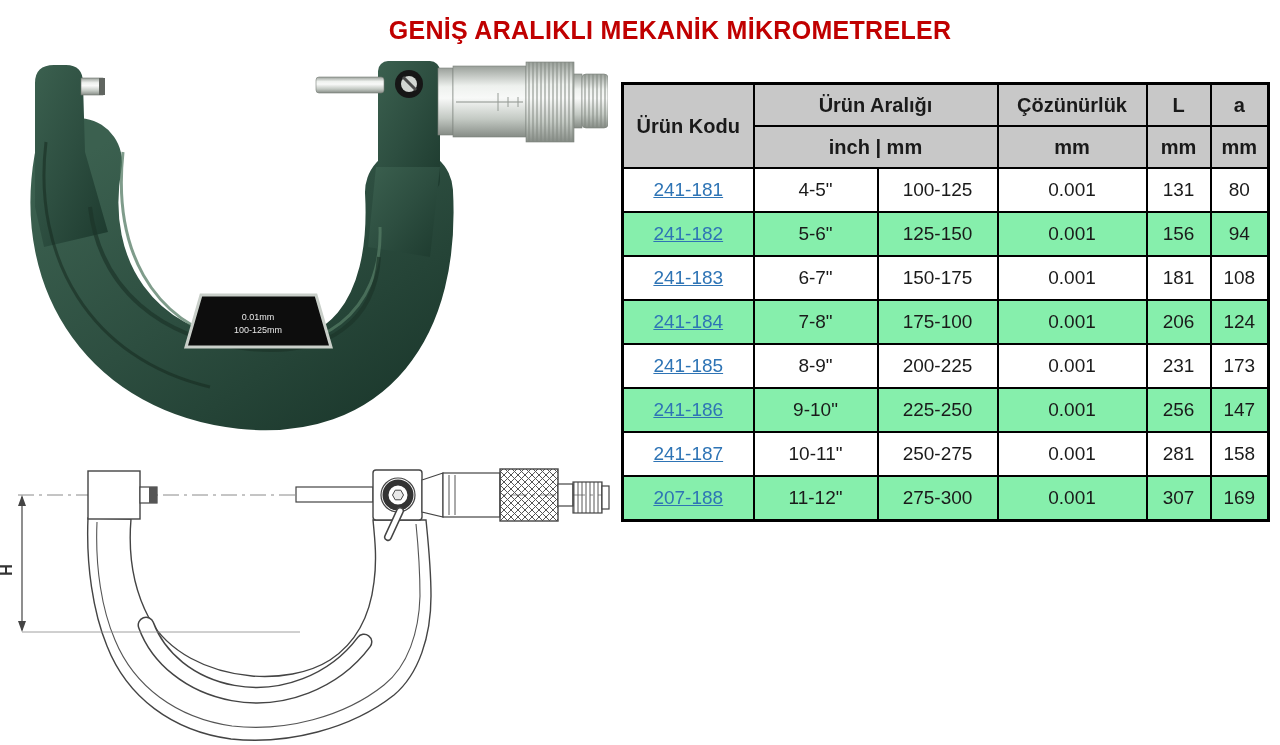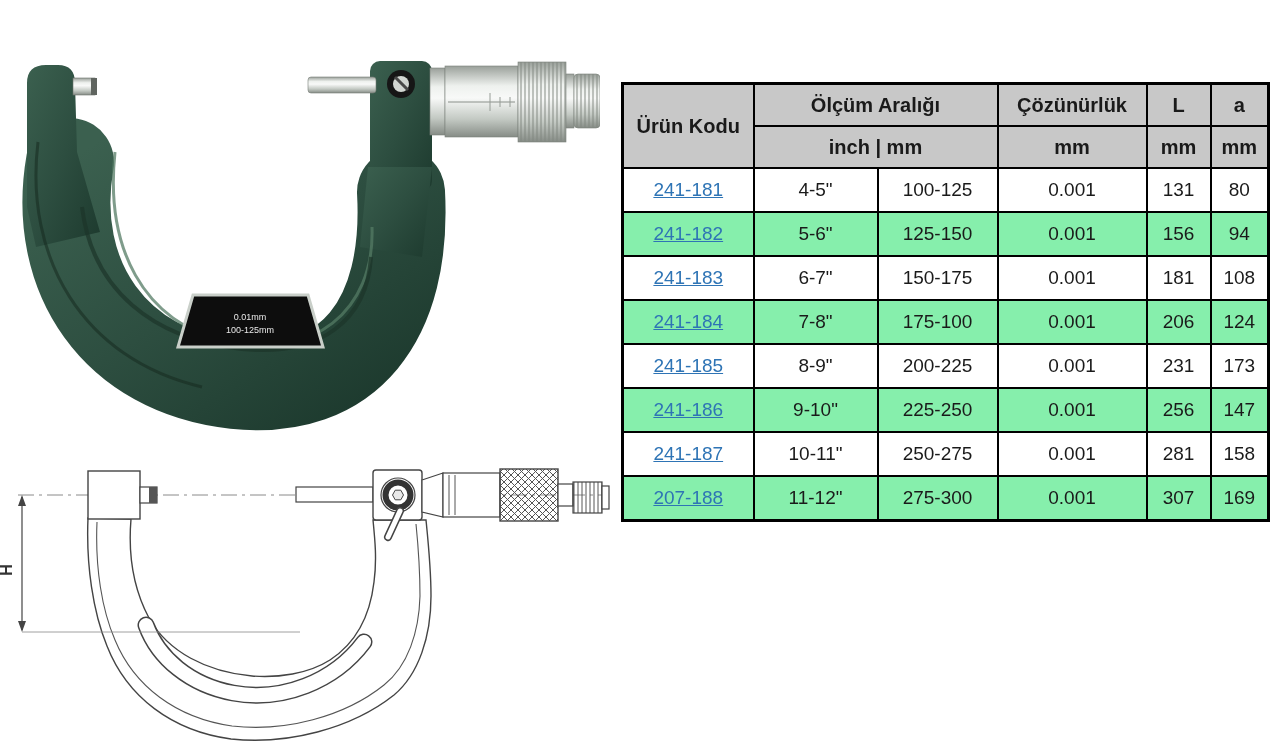--- a/index.html
+++ b/index.html
@@ -10,29 +10,30 @@
   
   table.spec{position:absolute;left:621px;top:82px;border-collapse:collapse;
              table-layout:fixed;border:3px solid #000;}
   table.spec th, table.spec td{border:2px solid #000;text-align:center;vertical-align:middle;
              padding:0;overflow:hidden;white-space:nowrap;}
   table.spec th{background:#C8C8C8;font-size:20px;font-weight:bold;color:#1a1a1a;height:40px;}
   table.spec td{font-size:19px;color:#1a1a1a;height:42px;background:#fff;}
   table.spec tr.alt td{background:#86efac;}
   td.codecell a{color:#2E74B5;text-decoration:underline;font-size:19px;cursor:pointer;}
   
-  .photo-wrap{position:absolute;left:20px;top:57px;width:580px;height:375px;}
+  .photo-wrap{position:absolute;left:28px;top:57px;width:580px;height:375px;}
   .drawing-wrap{position:absolute;left:0px;top:440px;width:645px;height:302px;}
   svg{display:block;}
 </style>
 </head>
 <body>
 
 <div id="page">
 
+  <div class="title">GENİŞ ARALIKLI MEKANİK MİKROMETRELER</div>
 
   <div class="photo-wrap">
     <svg width="580" height="375" viewBox="0 0 580 375">
       <defs>
         <linearGradient id="metalV" x1="0" y1="0" x2="0" y2="1">
           <stop offset="0" stop-color="#9aa09a"></stop>
             <stop offset="0.28" stop-color="#eef1ee"></stop>
           <stop offset="0.45" stop-color="#f8f9f8"></stop>
             <stop offset="0.75" stop-color="#c3c9c3"></stop>
           <stop offset="1" stop-color="#868c86"></stop>
@@ -148,21 +149,21 @@
       <col style="width:131px">
         <col style="width:124px">
         <col style="width:120px">
       <col style="width:149px">
         <col style="width:64px">
         <col style="width:58px">
     </colgroup>
     <thead>
       <tr>
         <th rowspan="2">Ürün Kodu</th>
-        <th colspan="2">Ölçüm Aralığı</th>
+        <th colspan="2">Ürün Aralığı</th>
         <th>Çözünürlük</th>
         <th>L</th>
         <th>a</th>
       </tr>
       <tr>
         <th colspan="2">inch | mm</th>
         <th>mm</th>
         <th>mm</th>
         <th>mm</th>
       </tr>

